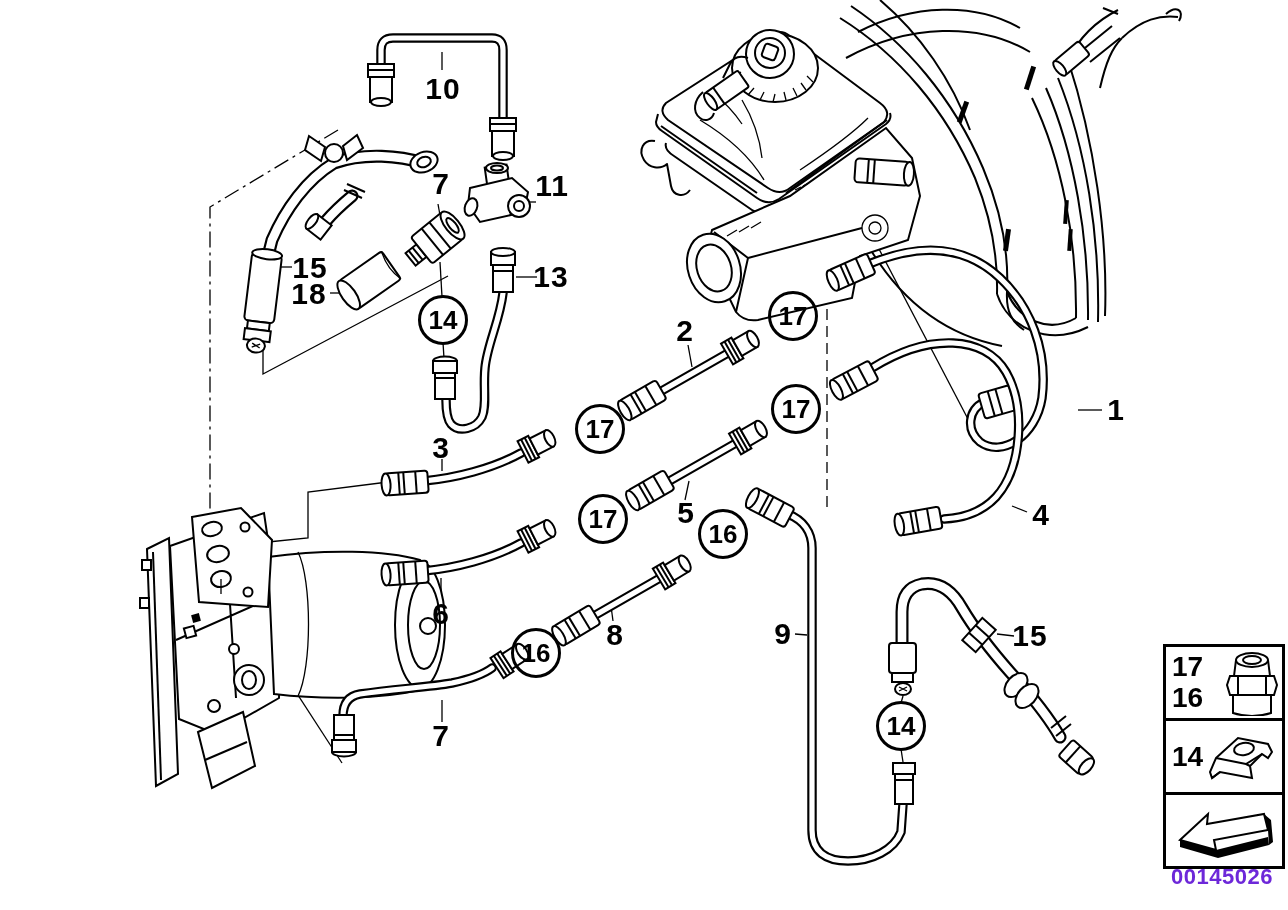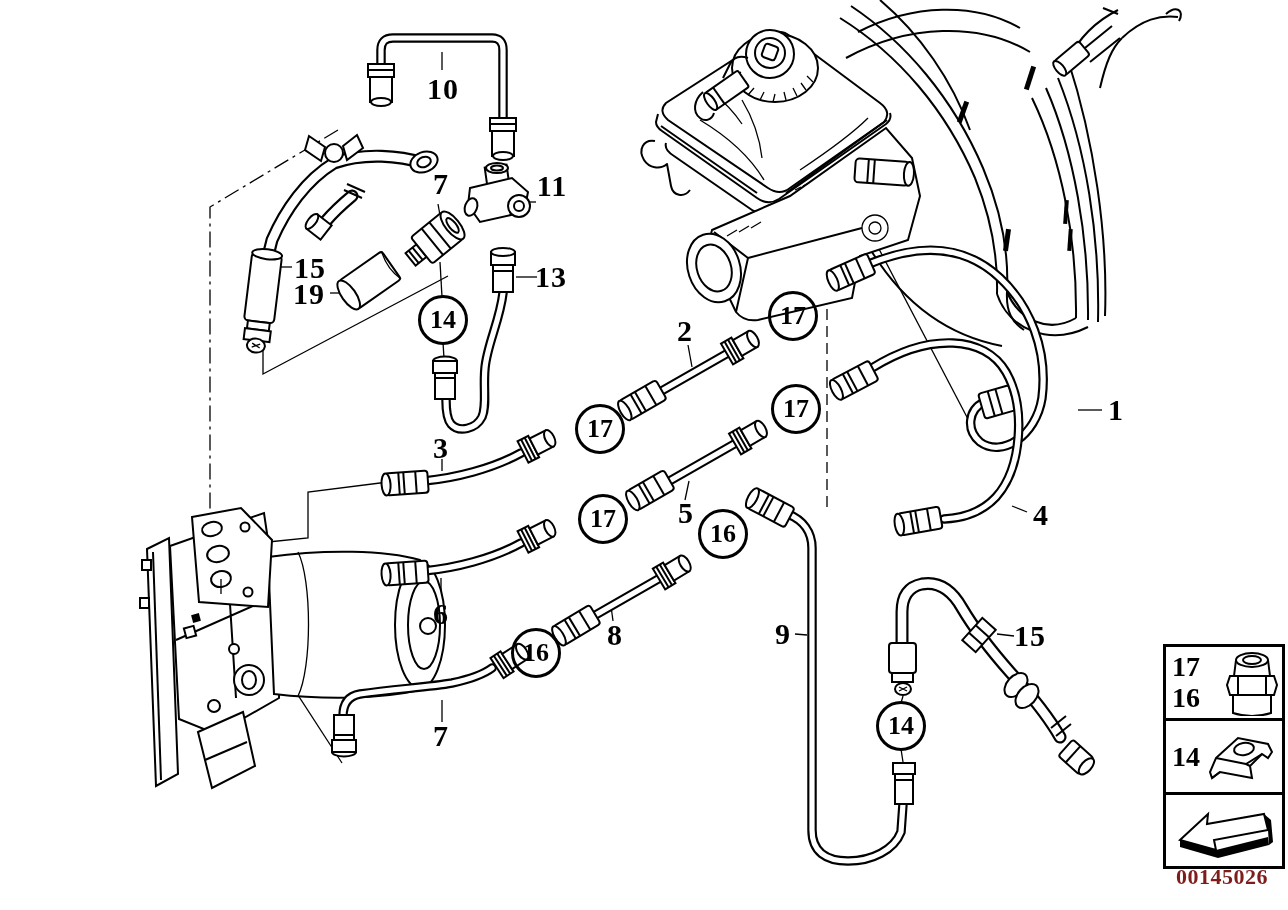--- a/index.html
+++ b/index.html
@@ -1,17 +1,17 @@
 <!DOCTYPE html>
 <html><head>
 <meta charset="utf-8">
 <style>
   html,body{margin:0;padding:0;background:#fff;}
   #stage{position:relative;width:1288px;height:910px;background:#fff;overflow:hidden;
-         font-family:Liberation Serif, serif;}
+         font-family:Liberation Sans, sans-serif;}
   #lineart{position:absolute;left:0;top:0;}
   
   .pO{fill:none;stroke:#000;stroke-width:9.5;stroke-linecap:round;stroke-linejoin:round;}
   .pI{fill:none;stroke:#fff;stroke-width:5.2;stroke-linecap:round;stroke-linejoin:round;}
   .hO{fill:none;stroke:#000;stroke-width:13;stroke-linecap:round;}
   .hI{fill:none;stroke:#fff;stroke-width:8.6;stroke-linecap:round;}
   .ln{fill:none;stroke:#000;stroke-width:2;stroke-linejoin:round;}
   .tn{fill:none;stroke:#000;stroke-width:1.3;}
   .wf{fill:#fff;stroke:#000;stroke-width:2;}
   .bk{fill:#000;stroke:none;}
@@ -23,21 +23,21 @@
       transform:translate(-50%,-50%);display:flex;align-items:center;justify-content:center;
       font-weight:bold;font-size:26px;color:#000;background:transparent;cursor:pointer;}
   
   #legend{position:absolute;left:1163px;top:644px;width:116px;border:3px solid #000;}
   .lrow{display:flex;align-items:center;border-top:3px solid #000;height:71px;padding:0 2px;cursor:pointer;}
   .lrow:first-child{border-top:none;}
   .llabels{display:flex;flex-direction:column;justify-content:center;gap:3px;
            font-weight:bold;font-size:28px;line-height:1;padding-left:4px;}
   .licon{margin-left:auto;}
   #dwgno{position:absolute;left:1160px;top:864px;width:124px;text-align:center;
-         font-size:22px;font-weight:bold;letter-spacing:.5px;color:#7f1d1d;}
+         font-size:22px;font-weight:bold;letter-spacing:.5px;color:#6d28d9;}
 </style>
 </head>
 <body>
 
 <div id="stage">
 
 <svg id="lineart" width="1288" height="910" viewBox="0 0 1288 910">
 
   <g>
     <path class="ln" d="M 851,6 C 905,42 953,98 983,168 C 1000,208 1009,252 1007,292 C 1006,312 1012,322 1024,330"></path>
@@ -448,21 +448,21 @@
           <line class="ln" x1="-4" y1="-11" x2="-4" y2="11"></line>
         </g>
   </g>
 </svg>
 
   <div class="co" style="left:443px;top:89px">10</div>
   <div class="co" style="left:552px;top:186px">11</div>
   <div class="co" style="left:441px;top:184px">7</div>
   <div class="co" style="left:551px;top:277px">13</div>
   <div class="co" style="left:310px;top:268px">15</div>
-  <div class="co" style="left:309px;top:294px">19</div>
+  <div class="co" style="left:309px;top:294px">18</div>
   <div class="co" style="left:685px;top:331px">2</div>
   <div class="co" style="left:1116px;top:410px">1</div>
   <div class="co" style="left:441px;top:448px">3</div>
   <div class="co" style="left:686px;top:513px">5</div>
   <div class="co" style="left:1041px;top:515px">4</div>
   <div class="co" style="left:441px;top:614px">6</div>
   <div class="co" style="left:615px;top:635px">8</div>
   <div class="co" style="left:783px;top:634px">9</div>
   <div class="co" style="left:441px;top:736px">7</div>
   <div class="co" style="left:1030px;top:636px">15</div>

